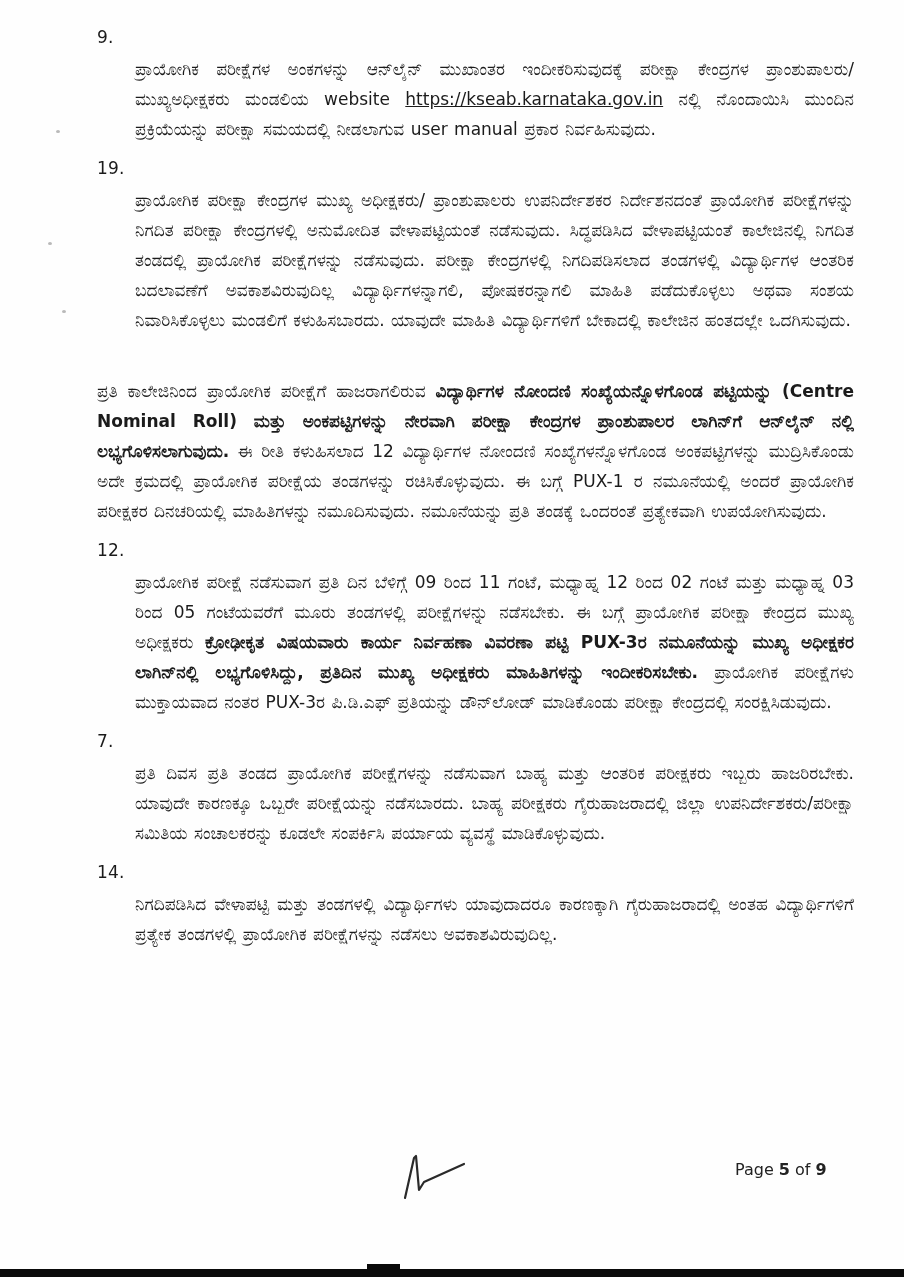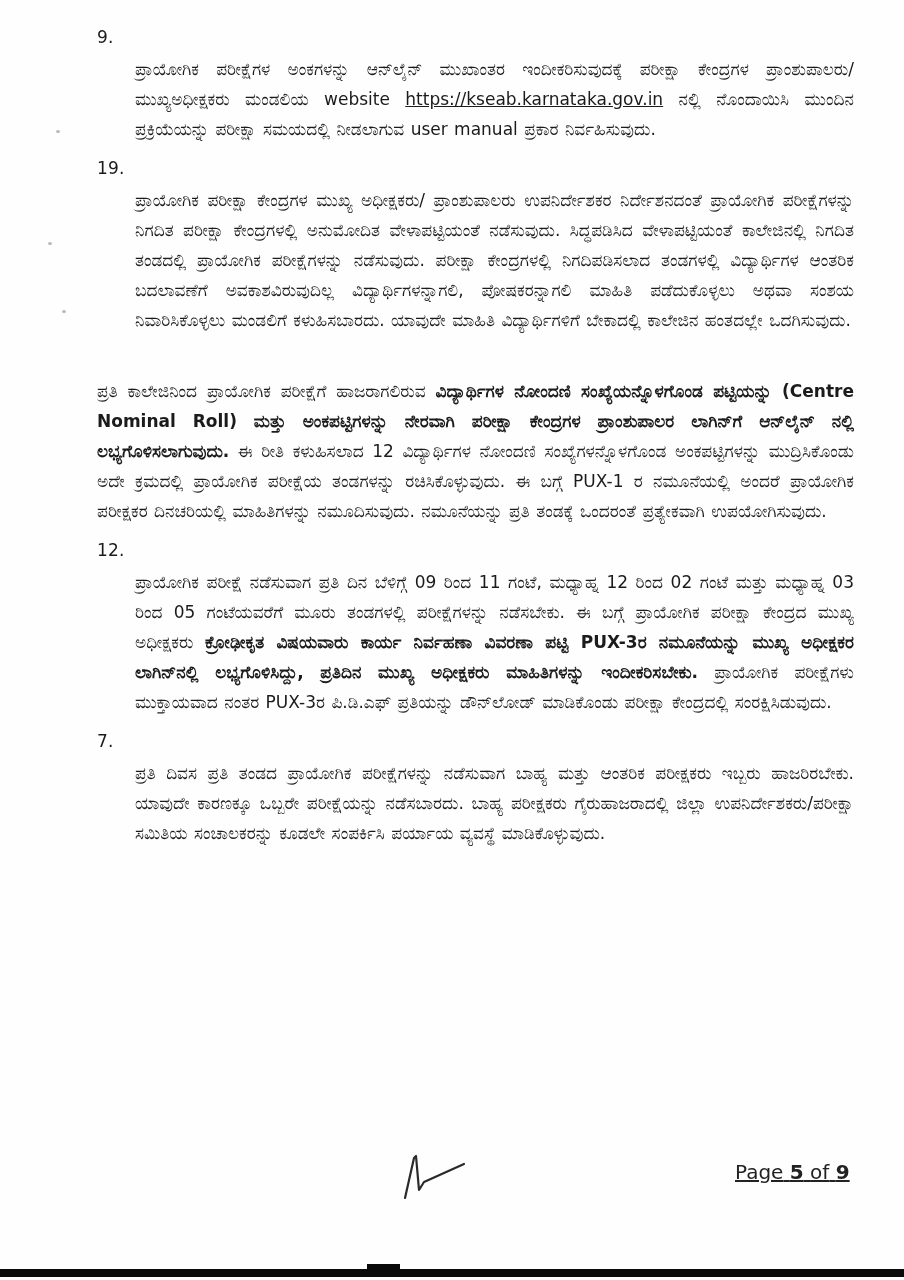--- a/index.html
+++ b/index.html
@@ -47,23 +47,22 @@
   .seg-link   {
     font-weight: normal;
     text-decoration: underline;
     color: #1b1b1b;
     cursor: pointer;
   }
   .footer-pageno {
     position: absolute;
     top: 1160px;
     left: 735px;
-    font-size: 20px;
+    font-size: 16px;
     color: #222;
-    text-decoration: underline;
   }
   .footer-pageno b { font-weight: bold; }
   .signature {
     position: absolute;
     top: 1152px;
     left: 402px;
     width: 70px;
     height: 50px;
   }
   .bottom-bar {
@@ -104,20 +103,24 @@
         <div class="body"><span class="seg-normal">ಪ್ರತಿ ಕಾಲೇಜಿನಿಂದ ಪ್ರಾಯೋಗಿಕ ಪರೀಕ್ಷೆಗೆ ಹಾಜರಾಗಲಿರುವ </span><span class="seg-bold">ವಿದ್ಯಾರ್ಥಿಗಳ ನೋಂದಣಿ ಸಂಖ್ಯೆಯನ್ನೊಳಗೊಂಡ ಪಟ್ಟಿಯನ್ನು (Centre Nominal Roll) ಮತ್ತು ಅಂಕಪಟ್ಟಿಗಳನ್ನು ನೇರವಾಗಿ ಪರೀಕ್ಷಾ ಕೇಂದ್ರಗಳ ಪ್ರಾಂಶುಪಾಲರ ಲಾಗಿನ್‌ಗೆ ಆನ್‌ಲೈನ್ ನಲ್ಲಿ ಲಭ್ಯಗೊಳಿಸಲಾಗುವುದು.</span><span class="seg-normal"> ಈ ರೀತಿ ಕಳುಹಿಸಲಾದ 12 ವಿದ್ಯಾರ್ಥಿಗಳ ನೋಂದಣಿ ಸಂಖ್ಯೆಗಳನ್ನೊಳಗೊಂಡ ಅಂಕಪಟ್ಟಿಗಳನ್ನು ಮುದ್ರಿಸಿಕೊಂಡು ಅದೇ ಕ್ರಮದಲ್ಲಿ ಪ್ರಾಯೋಗಿಕ ಪರೀಕ್ಷೆಯ ತಂಡಗಳನ್ನು ರಚಿಸಿಕೊಳ್ಳುವುದು. ಈ ಬಗ್ಗೆ PUX-1 ರ ನಮೂನೆಯಲ್ಲಿ ಅಂದರೆ ಪ್ರಾಯೋಗಿಕ ಪರೀಕ್ಷಕರ ದಿನಚರಿಯಲ್ಲಿ ಮಾಹಿತಿಗಳನ್ನು ನಮೂದಿಸುವುದು. ನಮೂನೆಯನ್ನು ಪ್ರತಿ ತಂಡಕ್ಕೆ ಒಂದರಂತೆ ಪ್ರತ್ಯೇಕವಾಗಿ ಉಪಯೋಗಿಸುವುದು.</span></div>
       </div>
       <div class="item">
         <div class="num">12.</div>
         <div class="body"><span class="seg-normal">ಪ್ರಾಯೋಗಿಕ ಪರೀಕ್ಷೆ ನಡೆಸುವಾಗ ಪ್ರತಿ ದಿನ ಬೆಳಿಗ್ಗೆ 09 ರಿಂದ 11 ಗಂಟೆ, ಮಧ್ಯಾಹ್ನ 12 ರಿಂದ 02 ಗಂಟೆ ಮತ್ತು ಮಧ್ಯಾಹ್ನ 03 ರಿಂದ 05 ಗಂಟೆಯವರೆಗೆ ಮೂರು ತಂಡಗಳಲ್ಲಿ ಪರೀಕ್ಷೆಗಳನ್ನು ನಡೆಸಬೇಕು. ಈ ಬಗ್ಗೆ ಪ್ರಾಯೋಗಿಕ ಪರೀಕ್ಷಾ ಕೇಂದ್ರದ ಮುಖ್ಯ ಅಧೀಕ್ಷಕರು </span><span class="seg-bold">ಕ್ರೋಢೀಕೃತ ವಿಷಯವಾರು ಕಾರ್ಯ ನಿರ್ವಹಣಾ ವಿವರಣಾ ಪಟ್ಟಿ PUX-3ರ ನಮೂನೆಯನ್ನು ಮುಖ್ಯ ಅಧೀಕ್ಷಕರ ಲಾಗಿನ್‌ನಲ್ಲಿ ಲಭ್ಯಗೊಳಿಸಿದ್ದು, ಪ್ರತಿದಿನ ಮುಖ್ಯ ಅಧೀಕ್ಷಕರು ಮಾಹಿತಿಗಳನ್ನು ಇಂದೀಕರಿಸಬೇಕು.</span><span class="seg-normal"> ಪ್ರಾಯೋಗಿಕ ಪರೀಕ್ಷೆಗಳು ಮುಕ್ತಾಯವಾದ ನಂತರ PUX-3ರ ಪಿ.ಡಿ.ಎಫ್ ಪ್ರತಿಯನ್ನು ಡೌನ್‌ಲೋಡ್ ಮಾಡಿಕೊಂಡು ಪರೀಕ್ಷಾ ಕೇಂದ್ರದಲ್ಲಿ ಸಂರಕ್ಷಿಸಿಡುವುದು.</span></div>
       </div>
       <div class="item">
         <div class="num">7.</div>
         <div class="body"><span class="seg-normal">ಪ್ರತಿ ದಿವಸ ಪ್ರತಿ ತಂಡದ ಪ್ರಾಯೋಗಿಕ ಪರೀಕ್ಷೆಗಳನ್ನು ನಡೆಸುವಾಗ ಬಾಹ್ಯ ಮತ್ತು ಆಂತರಿಕ ಪರೀಕ್ಷಕರು ಇಬ್ಬರು ಹಾಜರಿರಬೇಕು. ಯಾವುದೇ ಕಾರಣಕ್ಕೂ ಒಬ್ಬರೇ ಪರೀಕ್ಷೆಯನ್ನು ನಡೆಸಬಾರದು. ಬಾಹ್ಯ ಪರೀಕ್ಷಕರು ಗೈರುಹಾಜರಾದಲ್ಲಿ ಜಿಲ್ಲಾ ಉಪನಿರ್ದೇಶಕರು/ಪರೀಕ್ಷಾ ಸಮಿತಿಯ ಸಂಚಾಲಕರನ್ನು ಕೂಡಲೇ ಸಂಪರ್ಕಿಸಿ ಪರ್ಯಾಯ ವ್ಯವಸ್ಥೆ ಮಾಡಿಕೊಳ್ಳುವುದು.</span></div>
       </div>
+      <div class="item">
+        <div class="num">14.</div>
+        <div class="body"><span class="seg-normal">ನಿಗದಿಪಡಿಸಿದ ವೇಳಾಪಟ್ಟಿ ಮತ್ತು ತಂಡಗಳಲ್ಲಿ ವಿದ್ಯಾರ್ಥಿಗಳು ಯಾವುದಾದರೂ ಕಾರಣಕ್ಕಾಗಿ ಗೈರುಹಾಜರಾದಲ್ಲಿ ಅಂತಹ ವಿದ್ಯಾರ್ಥಿಗಳಿಗೆ ಪ್ರತ್ಯೇಕ ತಂಡಗಳಲ್ಲಿ ಪ್ರಾಯೋಗಿಕ ಪರೀಕ್ಷೆಗಳನ್ನು ನಡೆಸಲು ಅವಕಾಶವಿರುವುದಿಲ್ಲ.</span></div>
+      </div>
     </div>
 
   <svg class="signature" viewBox="0 0 70 50" fill="none" xmlns="http://www.w3.org/2000/svg">
     <path d="M3 46 L12 6 L14 4 L17 38 L22 30 L62 12" stroke="#2a2a2a" stroke-width="2.2" stroke-linecap="round" stroke-linejoin="round" fill="none"></path>
   </svg>
 
   <div class="footer-pageno">
     <span>Page</span>
     <b>5</b>
     <span>of</span>

